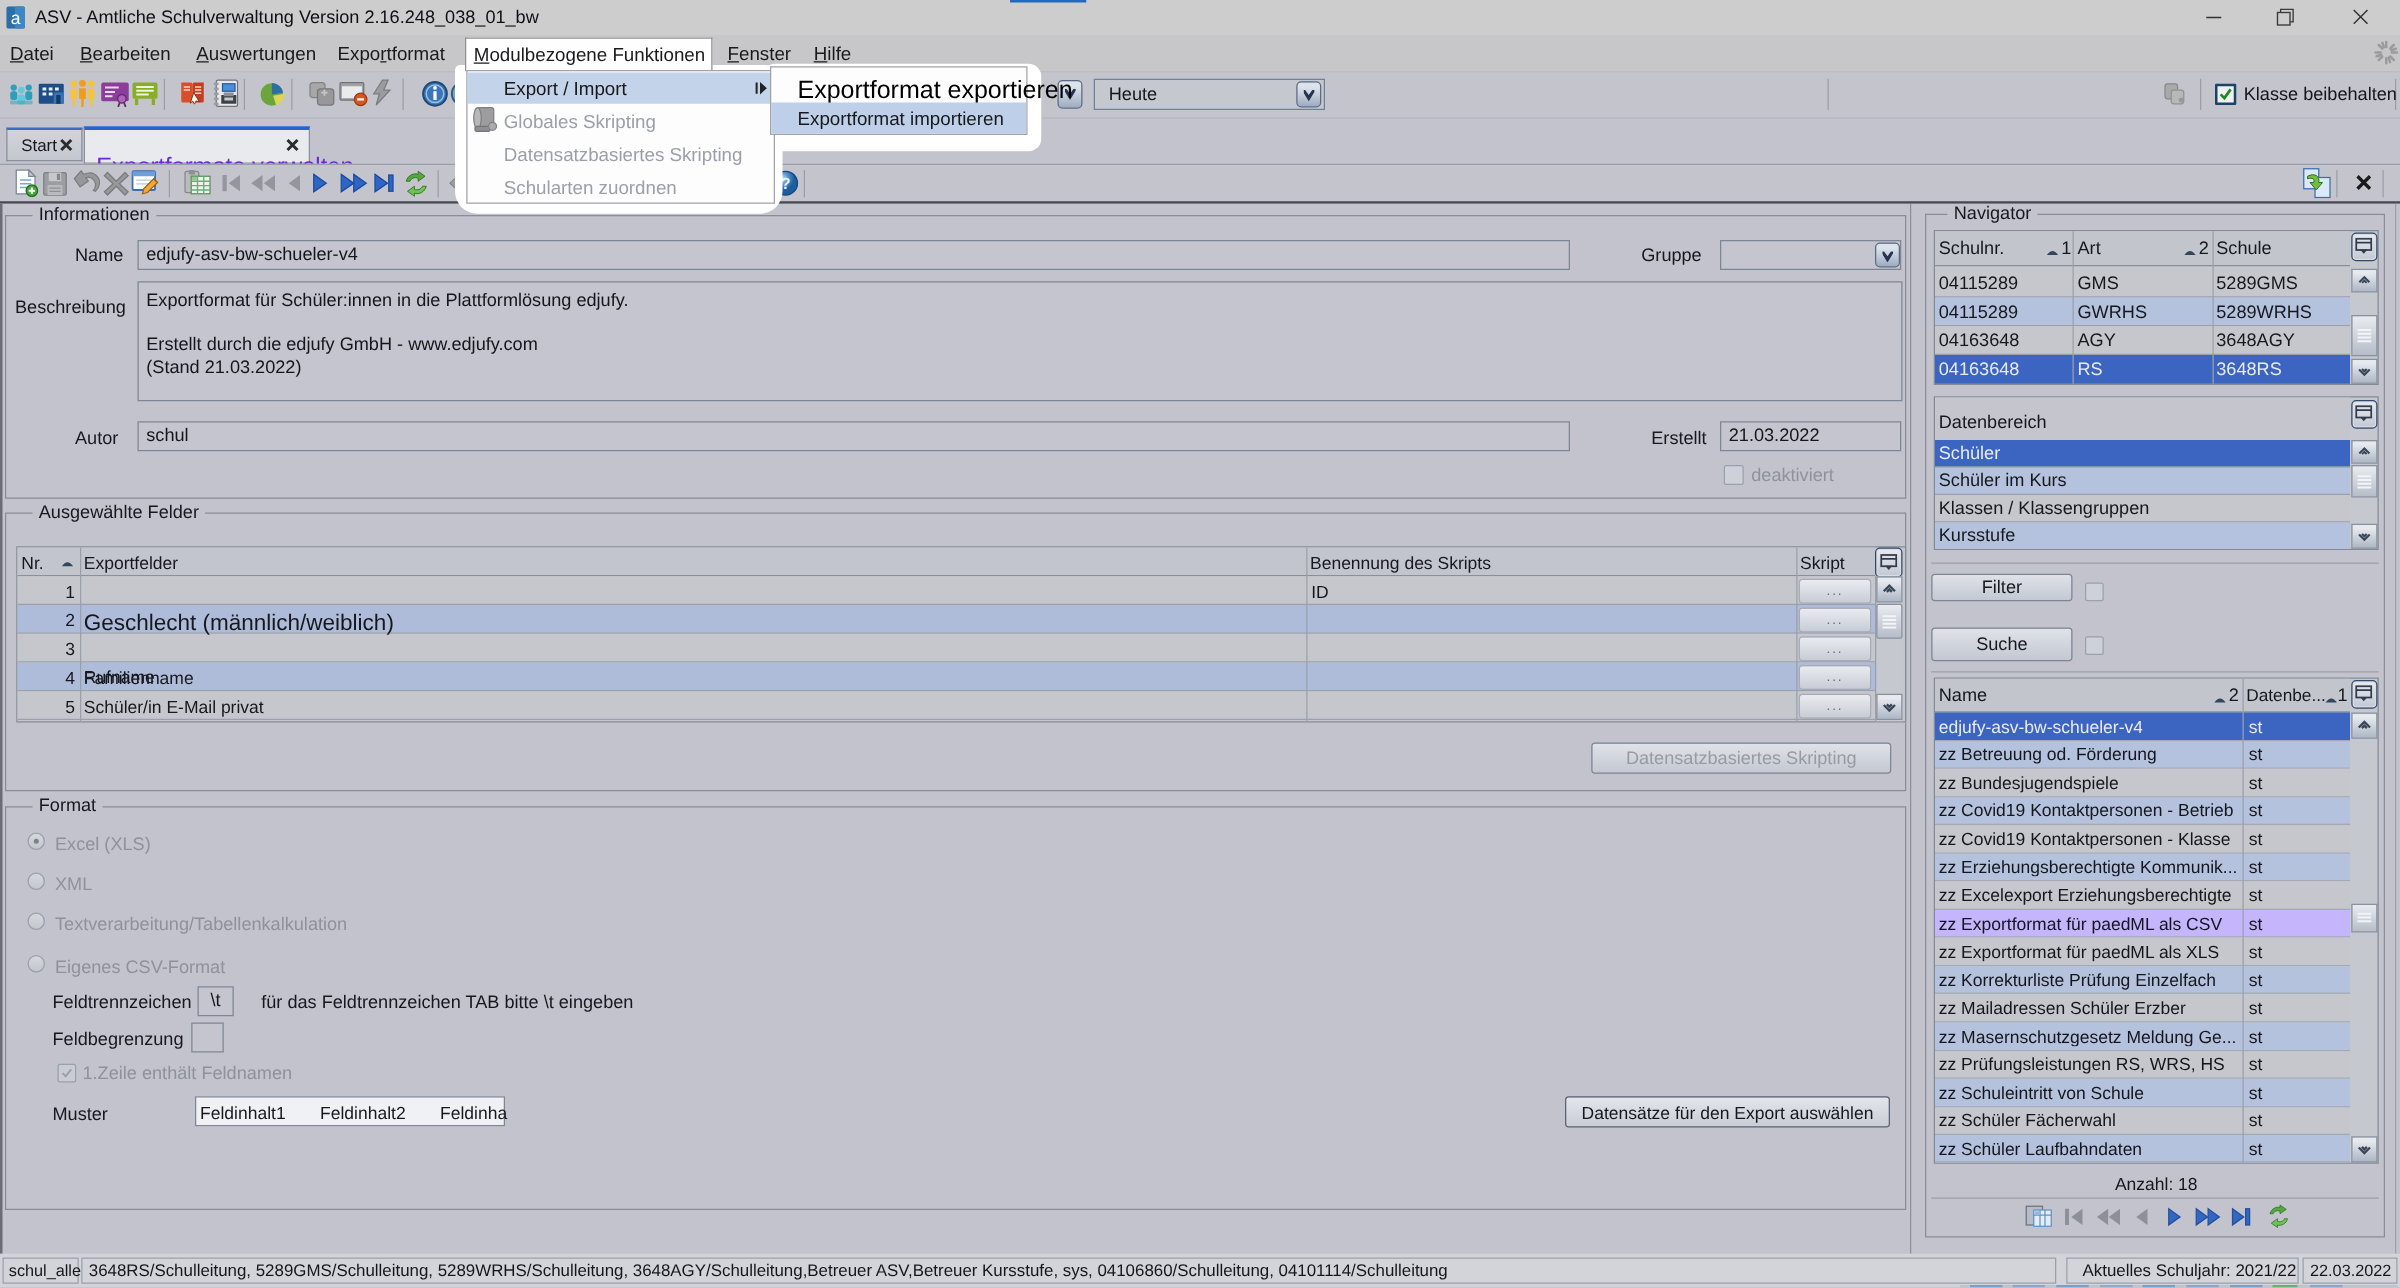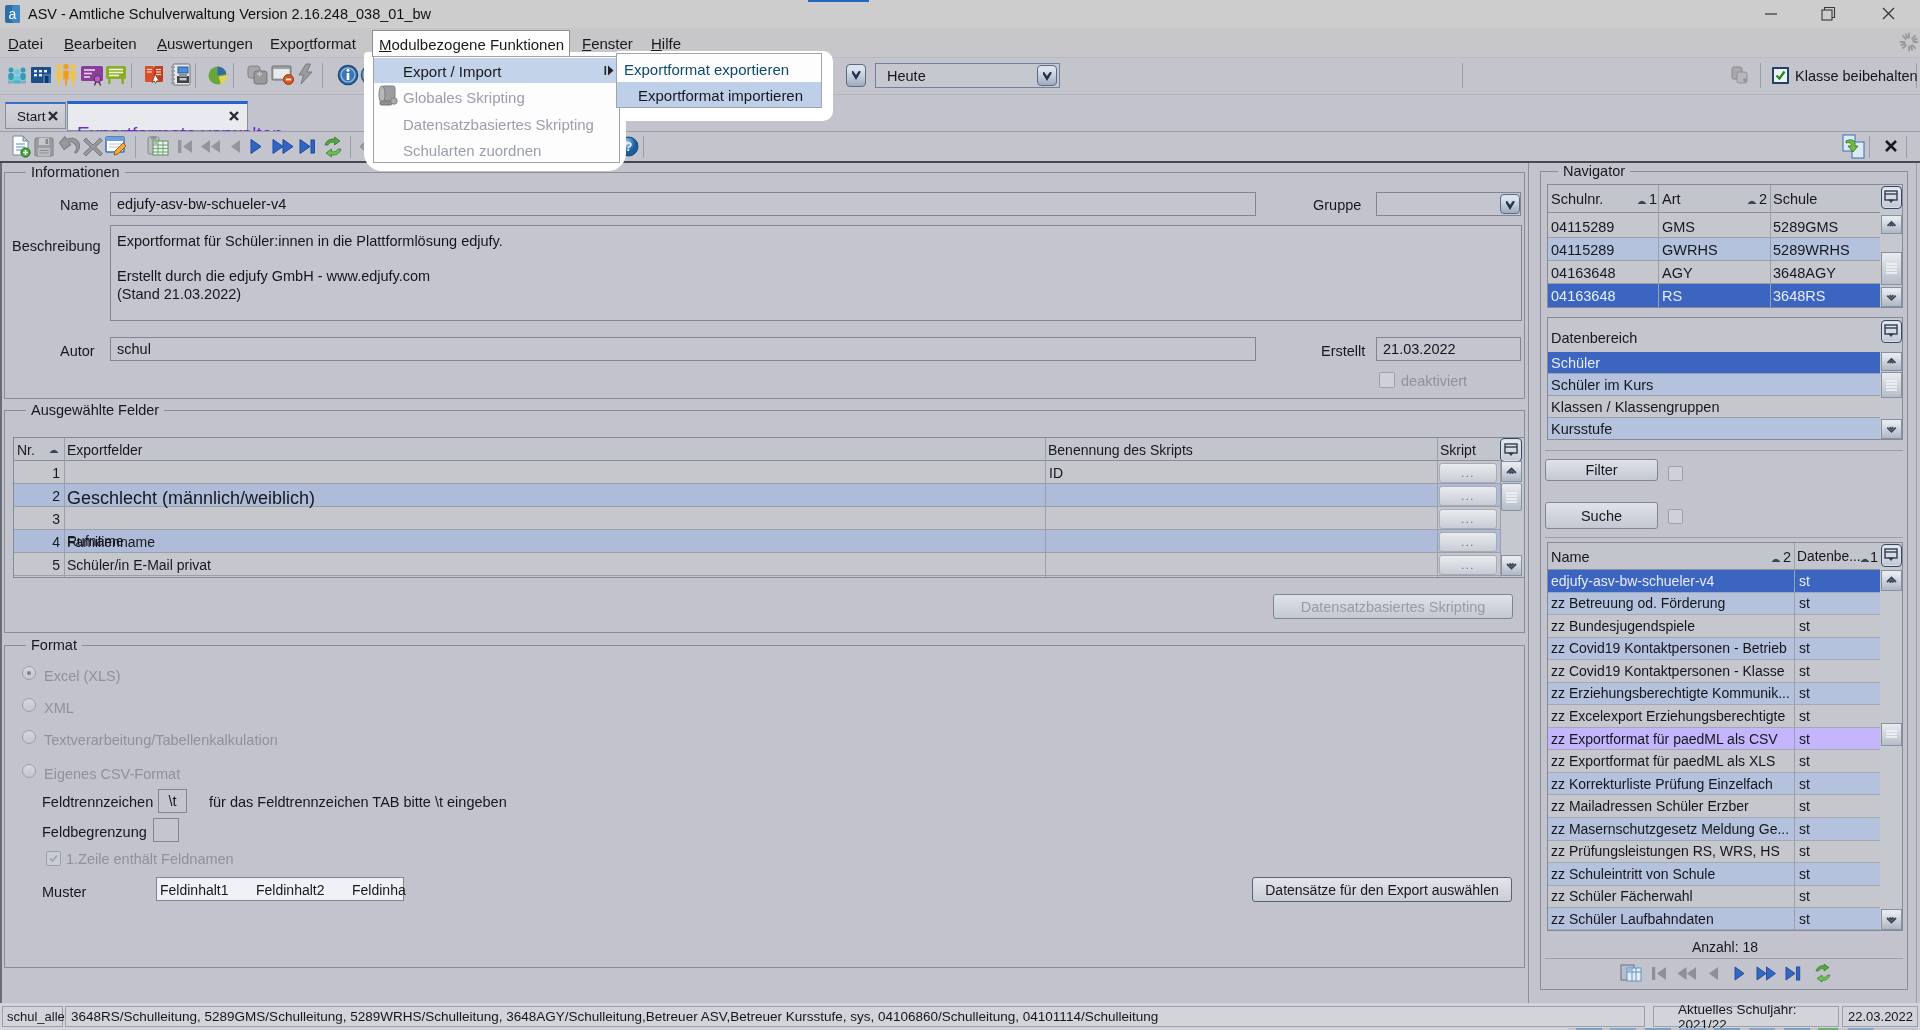--- a/index.html
+++ b/index.html
@@ -647,21 +647,21 @@
   </svg>
 <svg class="a" style="left:1812px;top:963px" width="22" height="20" viewBox="0 0 22 20">
     <path d="M4 8 C5 4 9 2 12 3 L12 1 L17 4.5 L12 8 L12 6 C10 5 7 6 6.5 8 Z" fill="#53a83e" stroke="#2d7020" stroke-width="0.6"></path>
     <path d="M18 12 C17 16 13 18 10 17 L10 19 L5 15.5 L10 12 L10 14 C12 15 15 14 15.5 12 Z" fill="#6cc44e" stroke="#2d7020" stroke-width="0.6"></path>
   </svg>
 <div class="a" style="left:1916px;top:163px;width:1px;height:840px;background:#9aa0ac"></div>
 
 <div class="a" style="left:0;top:1003px;width:1920px;height:27px;background:#d3d4d9"></div>
 <div class="a" style="left:2px;top:1006px;width:61px;height:21px;border:1px solid #9aa0aa;display:flex;align-items:center;padding-left:4px;font-size:13px;color:#15161b">schul_alle</div>
 <div class="a" style="left:65px;top:1006px;width:1580px;height:21px;border:1px solid #9aa0aa;display:flex;align-items:center;padding-left:5px;font-size:13.5px;color:#15161b">3648RS/Schulleitung, 5289GMS/Schulleitung, 5289WRHS/Schulleitung, 3648AGY/Schulleitung,Betreuer ASV,Betreuer Kursstufe, sys, 04106860/Schulleitung, 04101114/Schulleitung</div>
-<div class="a" style="left:1653px;top:1006px;width:186px;height:21px;border:1px solid #9aa0aa;display:flex;align-items:center;padding-left:24px;font-size:13.5px;color:#15161b">Aktuelles Schuljahr: 2021/22</div>
+<div class="a" style="left:1653px;top:1006px;width:186px;height:21px;border:1px solid #9aa0aa;display:flex;align-items:center;padding-left:12px;font-size:13.5px;color:#15161b">Aktuelles Schuljahr: 2021/22</div>
 <div class="a" style="left:1842px;top:1006px;width:76px;height:21px;border:1px solid #9aa0aa;display:flex;align-items:center;padding-left:5px;font-size:13px;color:#15161b">22.03.2022</div>
 
 <div class="a" style="left:364px;top:52px;width:262px;height:119px;background:#fff;border-radius:4px 14px 18px 18px"></div>
 <div class="a" style="left:610px;top:51px;width:223px;height:70px;background:#fff;border-radius:10px"></div>
 <div class="a" style="left:372px;top:30px;width:198px;height:27px;background:#fefefe;border:1px solid #8f8f94;border-bottom:none"></div>
 <div class="mi" style="left:379px;top:36px"><u>M</u>odulbezogene Funktionen</div>
 <div class="a" style="left:373px;top:56px;width:247px;height:107px;background:#fdfdfe;border:1px solid #a2a2a8"></div>
 <div class="a" style="left:374px;top:58px;width:245px;height:25px;background:#c2d3ea"></div>
 <div class="a" style="left:403px;top:63px;font-size:15px;color:#18181b">Export / Import</div>
 <svg class="a" style="left:604px;top:64px" width="10" height="13" viewBox="0 0 10 13">
@@ -671,21 +671,21 @@
 <svg class="a" style="left:377px;top:84px" width="23" height="22" viewBox="0 0 23 22">
     <rect x="5" y="2" width="13" height="17" rx="2" fill="#9d9da0" stroke="#7f7f82"></rect>
     <ellipse cx="5" cy="10.5" rx="3" ry="8.5" fill="#b8b8ba" stroke="#7f7f82"></ellipse>
     <rect x="3" y="17" width="12" height="4" rx="1.5" fill="#8f8f92" stroke="#757578"></rect>
     <circle cx="17" cy="17" r="3.2" fill="#ababae" stroke="#828285"></circle>
   </svg>
 <div class="a" style="left:403px;top:89px;font-size:15px;color:#9ba0a8">Globales Skripting</div>
 <div class="a" style="left:403px;top:116px;font-size:15px;color:#9ba0a8">Datensatzbasiertes Skripting</div>
 <div class="a" style="left:403px;top:142px;font-size:15px;color:#9ba0a8">Schularten zuordnen</div>
 <div class="a" style="left:616px;top:53px;width:206px;height:55px;background:#fdfdfe;border:1px solid #a2a2a8"></div>
-<div class="a" style="left:624px;top:61px;font-size:15px;color:#0c4a6e">Exportformat exportieren</div>
+<div class="a" style="left:638px;top:61px;font-size:20px;color:#000000">Exportformat exportieren</div>
 <div class="a" style="left:617px;top:82px;width:204px;height:25px;background:#bed0e9"></div>
 <div class="a" style="left:638px;top:87px;font-size:15px;color:#18181b">Exportformat importieren</div>
 <div class="a" style="left:1568px;top:1028px;width:350px;height:2px;background:#c0c4cc"></div>
 <div class="a" style="left:1576px;top:1028px;width:26px;height:2px;background:#7d9fc4"></div>
 <div class="a" style="left:1610px;top:1028px;width:26px;height:2px;background:#8aa6c8"></div>
 <div class="a" style="left:1645px;top:1028px;width:26px;height:2px;background:#7d9fc4"></div>
 <div class="a" style="left:1680px;top:1028px;width:26px;height:2px;background:#92aac9"></div>
 <div class="a" style="left:1714px;top:1028px;width:26px;height:2px;background:#7d9fc4"></div>
 <div class="a" style="left:1749px;top:1028px;width:26px;height:2px;background:#8aa6c8"></div>
 <div class="a" style="left:1784px;top:1028px;width:26px;height:2px;background:#7d9fc4"></div>

